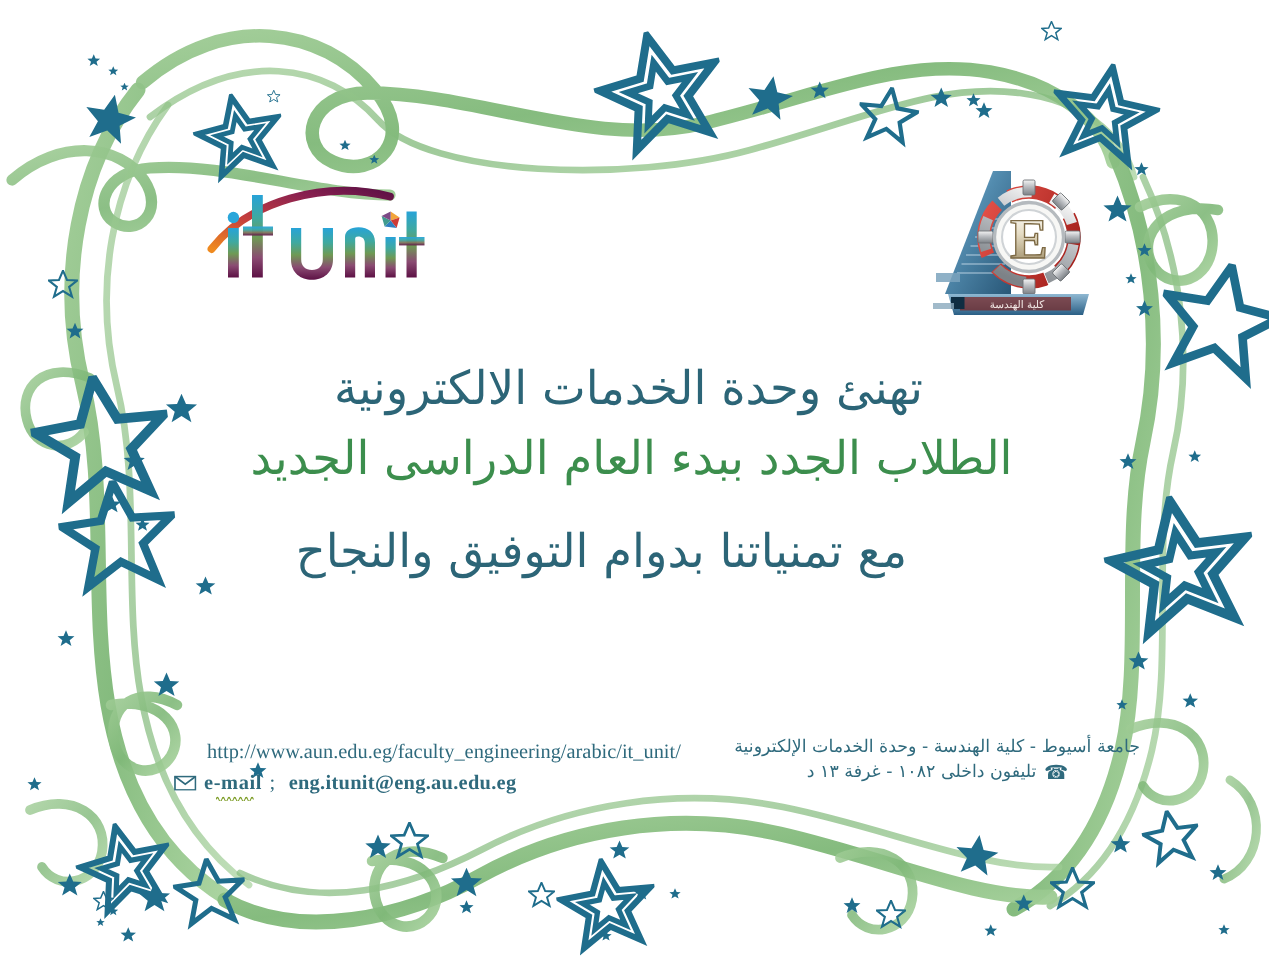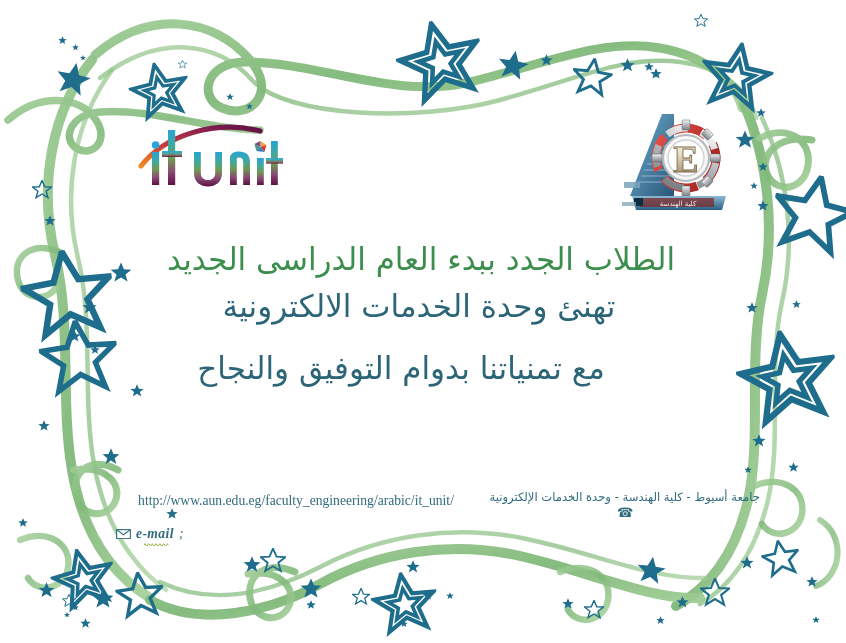--- a/index.html
+++ b/index.html
@@ -72,22 +72,21 @@
     font-size: 13.6px;
     line-height: 1.38;
     text-align: center;
   }
   #footer-left .url-row { white-space: nowrap; }
   #footer-left .mail-row {
     white-space: nowrap;
     display: flex;
     align-items: center;
     gap: 4px;
-    margin-top: 14px;
-    font-style: italic;
+    margin-top: 2px;
   }
   .env-icon {
     display: inline-block;
     width: 15px;
     height: 11px;
     position: relative;
     flex: none;
   }
   .env-icon svg { display: block; }
   .mail-label {
@@ -392,22 +391,22 @@
     <text x="64" y="62" text-anchor="middle" font-family="Liberation Serif, serif" font-size="38" font-weight="bold" fill="url(#eGold)" stroke="#7d6a45" stroke-width="0.9">E</text>
 
     <path d="M10,86 L104,86 L100,100 L14,100 Z" fill="url(#baseBlue)"></path>
     <rect x="18" y="88" width="74" height="9" fill="#7a2b2b" opacity="0.75"></rect>
     <text x="56" y="95.5" text-anchor="middle" direction="rtl" font-family="DejaVu Sans, sans-serif" font-size="7" fill="#f3e9e6">كلية الهندسة</text>
     <rect x="12" y="88" width="9" height="8" fill="#0f2d42"></rect>
     <path d="M0,92 L14,92 L14,96 L0,96 Z" fill="#8aa9bd" opacity="0.8"></path>
   </svg>
 
   <div id="message">
+    <div id="msg-line-1" class="msg-line msg-teal">تهنئ وحدة الخدمات الالكترونية</div>
     <div id="msg-line-2" class="msg-line msg-green">الطلاب الجدد ببدء العام الدراسى الجديد</div>
-    <div id="msg-line-1" class="msg-line msg-teal">تهنئ وحدة الخدمات الالكترونية</div>
     <div id="msg-line-3" class="msg-line msg-teal">مع تمنياتنا بدوام التوفيق والنجاح</div>
   </div>
 
   <div id="footer-left">
     <div class="url-row">http://www.aun.edu.eg/faculty_engineering/arabic/it_unit/</div>
     <div class="mail-row">
       <span class="env-icon">
         <svg viewBox="0 0 16 11" xmlns="http://www.w3.org/2000/svg">
           <rect x="0.7" y="0.7" width="14.6" height="9.6" fill="#ffffff" stroke="#2f6a7d" stroke-width="1.2"></rect>
           <path d="M0.7,0.7 L8,6.2 L15.3,0.7" fill="none" stroke="#2f6a7d" stroke-width="1.2"></path>
@@ -415,23 +414,25 @@
       </span>
       <span class="mail-label">
         <span>e-mail</span>
         <span class="squiggle">
           <svg viewBox="0 0 40 4" preserveAspectRatio="none" width="100%" height="4">
             <path d="M0,3 Q1.5,0.4 3,3 T6,3 T9,3 T12,3 T15,3 T18,3 T21,3 T24,3 T27,3 T30,3 T33,3 T36,3 T39,3" fill="none" stroke="#7a9b22" stroke-width="1"></path>
           </svg>
         </span>
       </span>
       <span>;</span>
+      <span class="mail-addr">eng.itunit@eng.au.edu.eg</span>
     </div>
   </div>
 
   <div id="footer-right">
     <div class="fr-line1">جامعة أسيوط - كلية الهندسة - وحدة الخدمات الإلكترونية</div>
     <div class="fr-line2">
       <span class="phone-glyph">☎</span>
+      <span>تليفون داخلى ١٠٨٢  -   غرفة ١٣ د</span>
     </div>
   </div>
 
 </div>
 
 </body></html>

